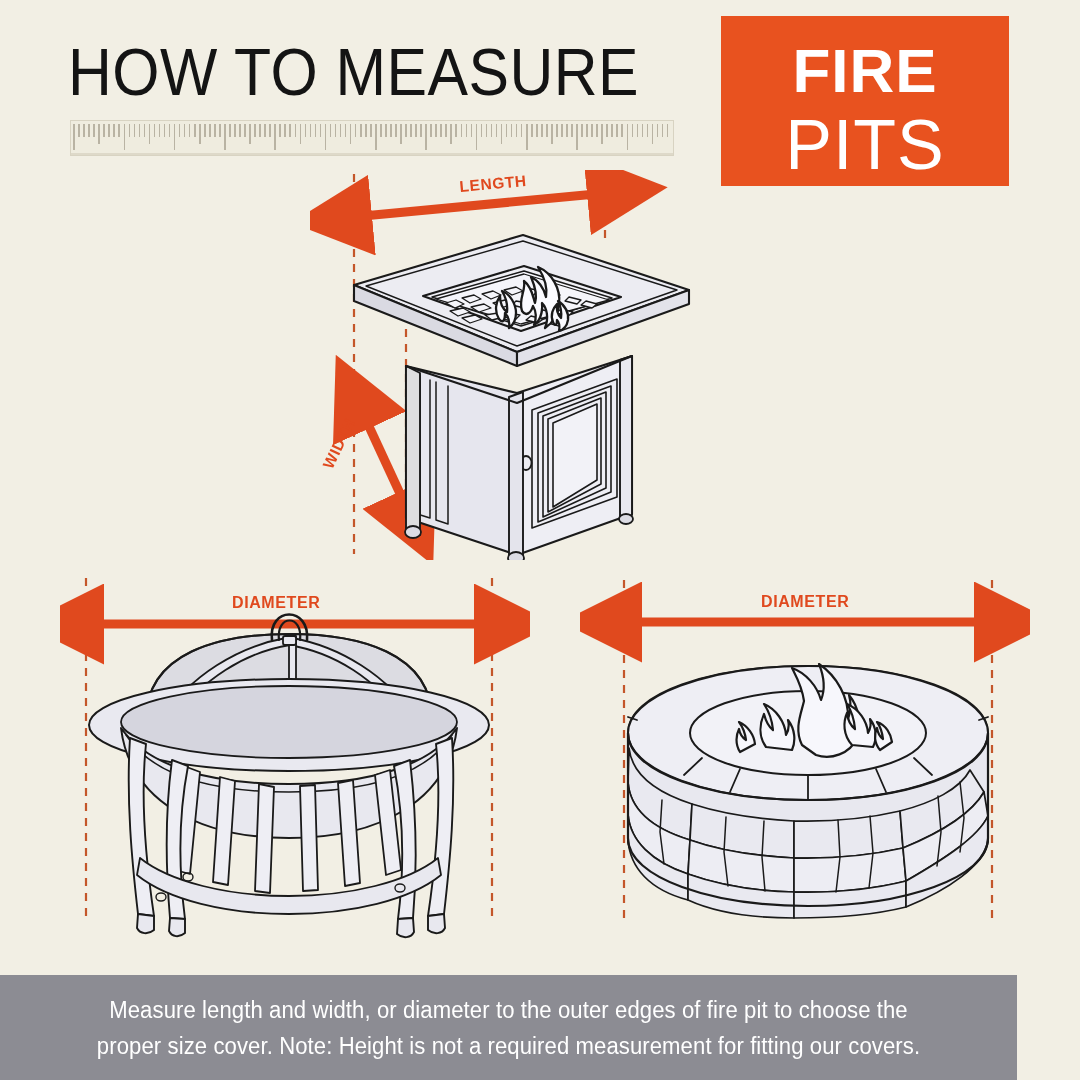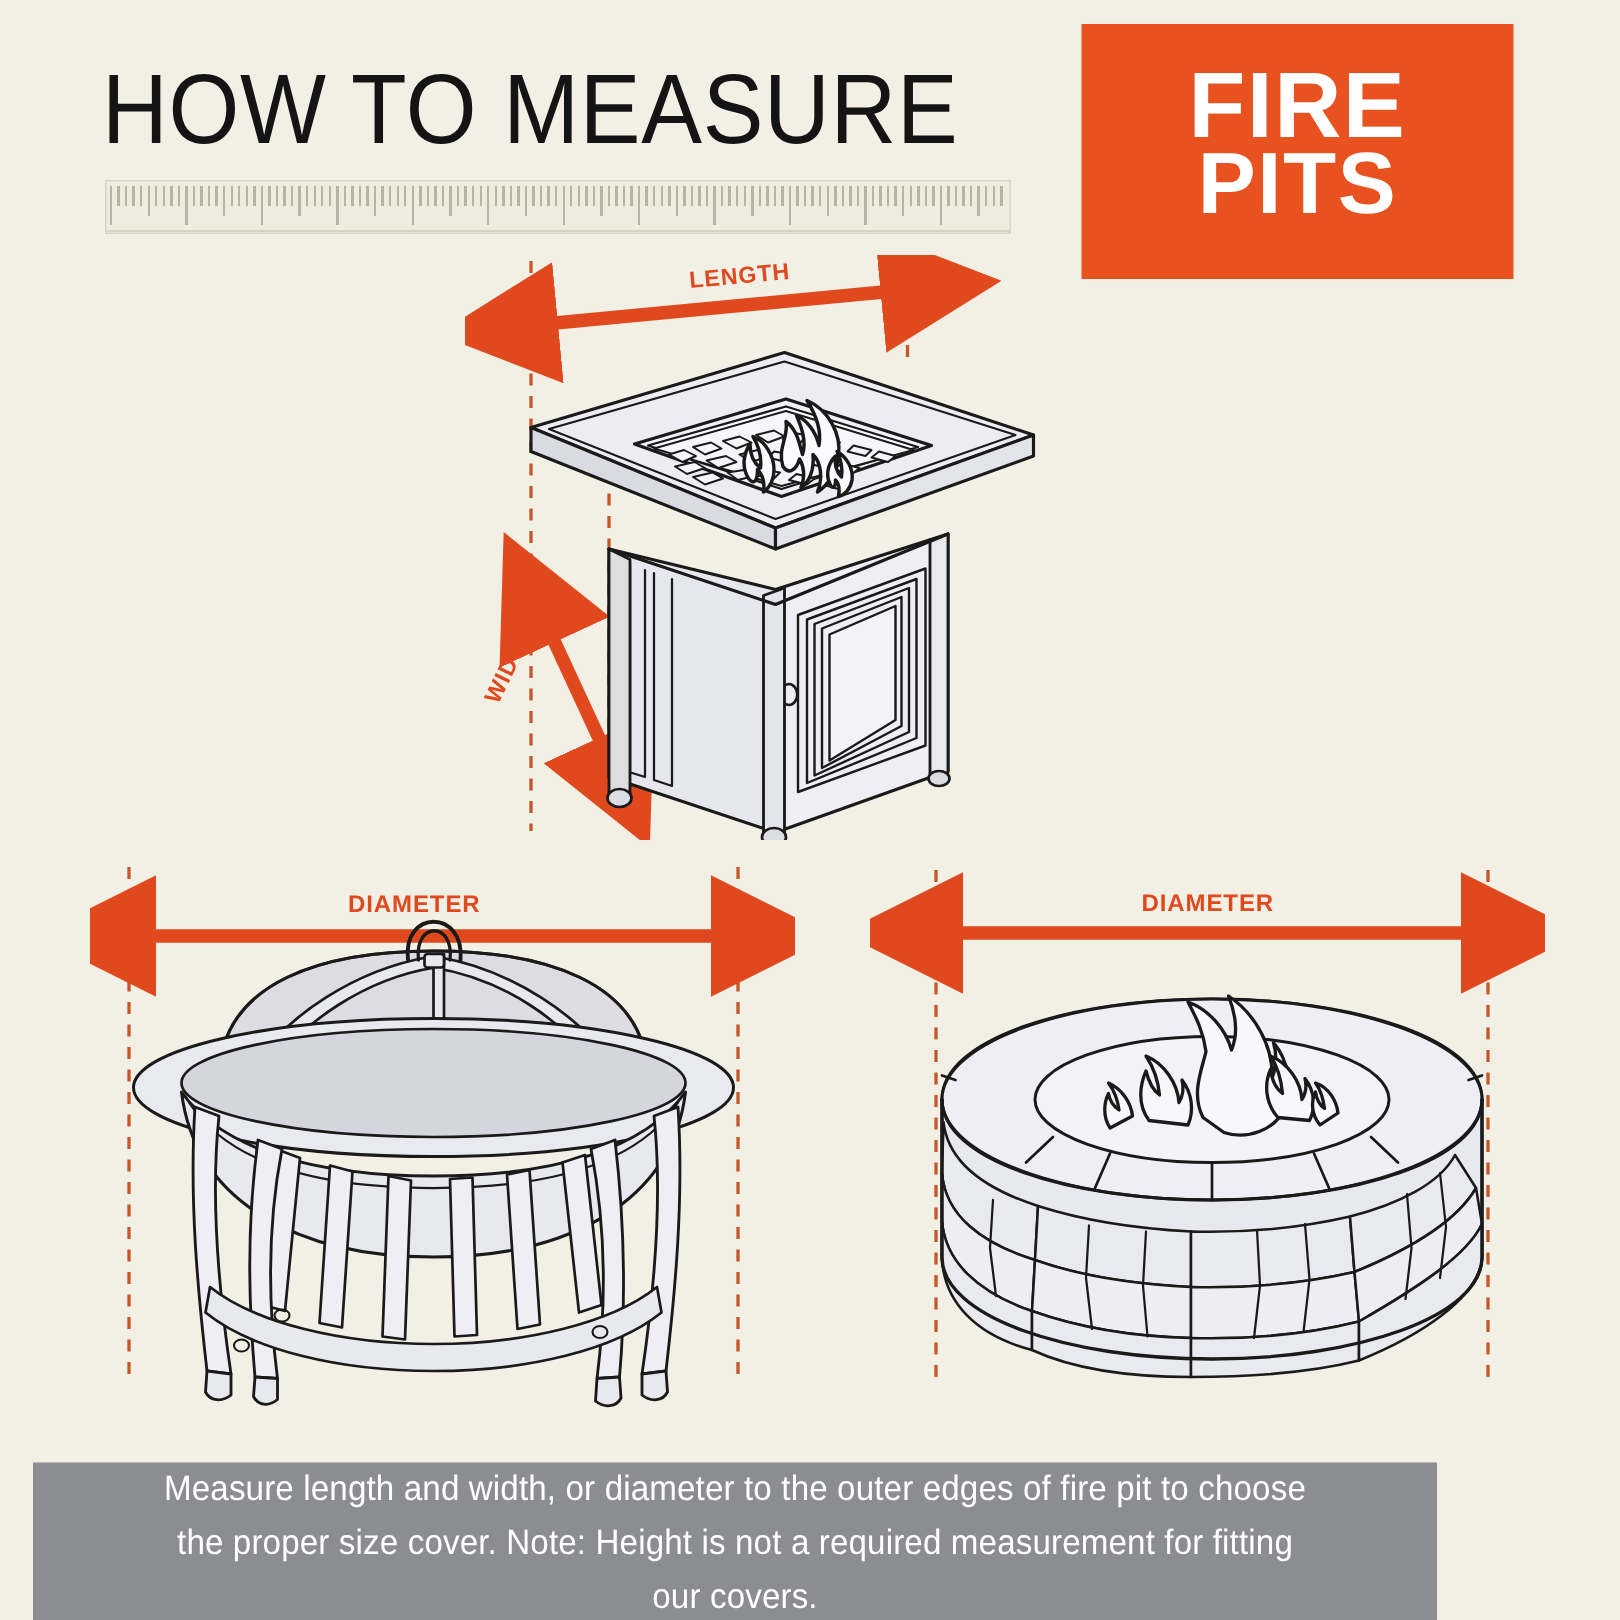--- a/index.html
+++ b/index.html
@@ -65,24 +65,24 @@
     left: 0; right: 0;
     top: 24px;
     font-size: 62px;
     line-height: 62px;
     font-weight: 700;
     letter-spacing: 1px;
   }
   #badge-pits {
     position: absolute;
     left: 0; right: 0;
-    top: 78px;
-    font-size: 58px;
+    top: 100px;
+    font-size: 70px;
     line-height: 58px;
-    font-weight: 700;
+    font-weight: 400;
     letter-spacing: 1px;
   }
 
   
   .diagram {
     position: absolute;
   }
   #diagram-table {
     left: 310px;
     top: 170px;
@@ -101,29 +101,28 @@
     width: 450px;
     height: 370px;
   }
   .diagram svg { display: block; }
 
   
   #footer {
     position: absolute;
     left: 0;
     top: 975px;
-    width: 936px;
+    width: 1017px;
     height: 105px;
     background: #8c8c93;
     color: #ffffff;
     display: flex;
     align-items: center;
     justify-content: center;
     text-align: center;
-    margin-left: 22px;
   }
   #footer-text {
     font-size: 23.5px;
     line-height: 36px;
     font-weight: 400;
     letter-spacing: 0.1px;
     padding: 0 56px;
     transform: scaleX(0.94);
   }
 </style>

